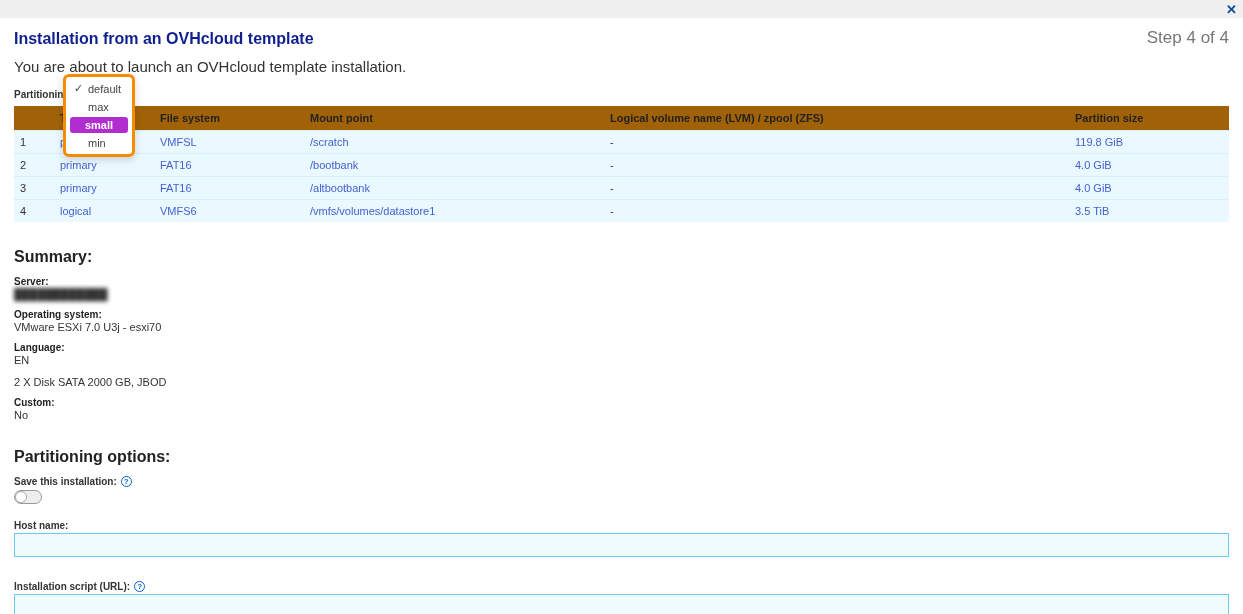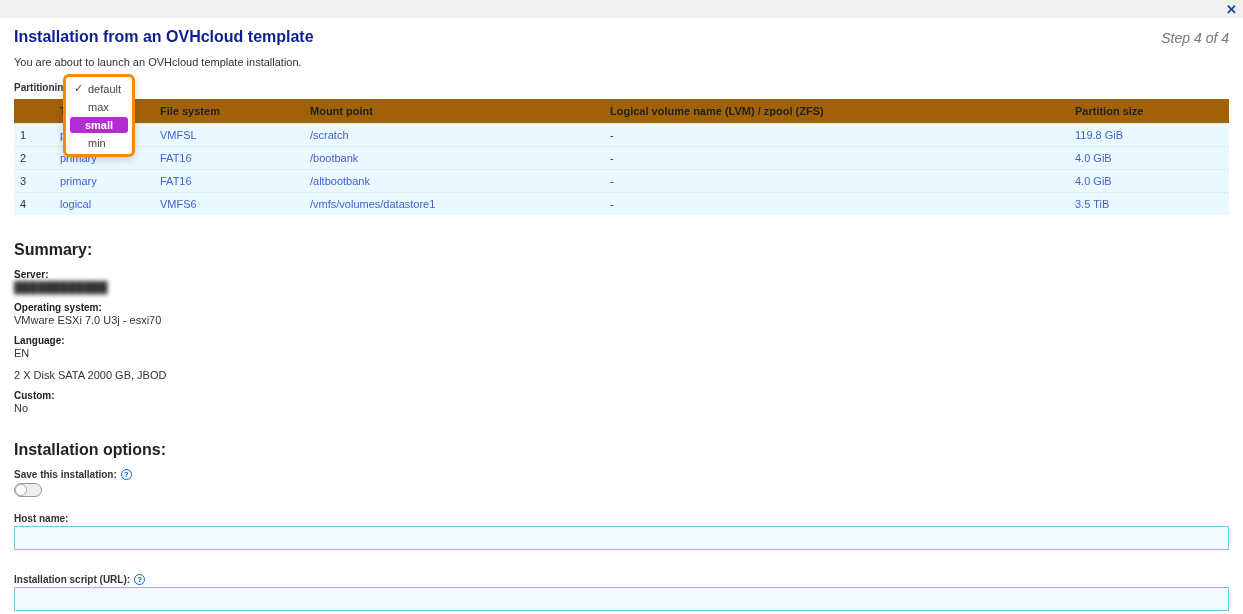--- a/index.html
+++ b/index.html
@@ -33,26 +33,25 @@
     align-items: flex-end;
     gap: 31px;
   }
   .page-title {
     color: #0f1f8f;
     font-size: 16px;
     font-weight: bold;
   }
   .step {
     color: #777;
-    font-style: italic;
-    font-size: 14px;
+    font-size: 17px;
   }
   .intro {
     margin-top: 10px;
-    font-size: 11px;
+    font-size: 15px;
     color: #333;
   }
   .partition-label {
     margin-top: 14px;
     font-size: 10px;
     font-weight: bold;
     color: #333;
   }
   
   .scheme-dropdown {
@@ -289,21 +288,21 @@
   </div>
   <div class="summary-item">
     <span class="val">2 X Disk SATA 2000 GB, JBOD</span>
   </div>
   <div class="summary-item">
     <span class="lbl">Custom:</span>
     <span class="val">No</span>
   </div>
 
   
-  <div class="section-h">Installation options:</div>
+  <div class="section-h">Partitioning options:</div>
 
   <div class="opt-label">
     <span>Save this installation:</span>
     <span class="help-icon">?</span>
   </div>
   <div class="toggle">
     <div class="knob"></div>
   </div>
 
   <div class="opt-label" style="margin-top:16px">

